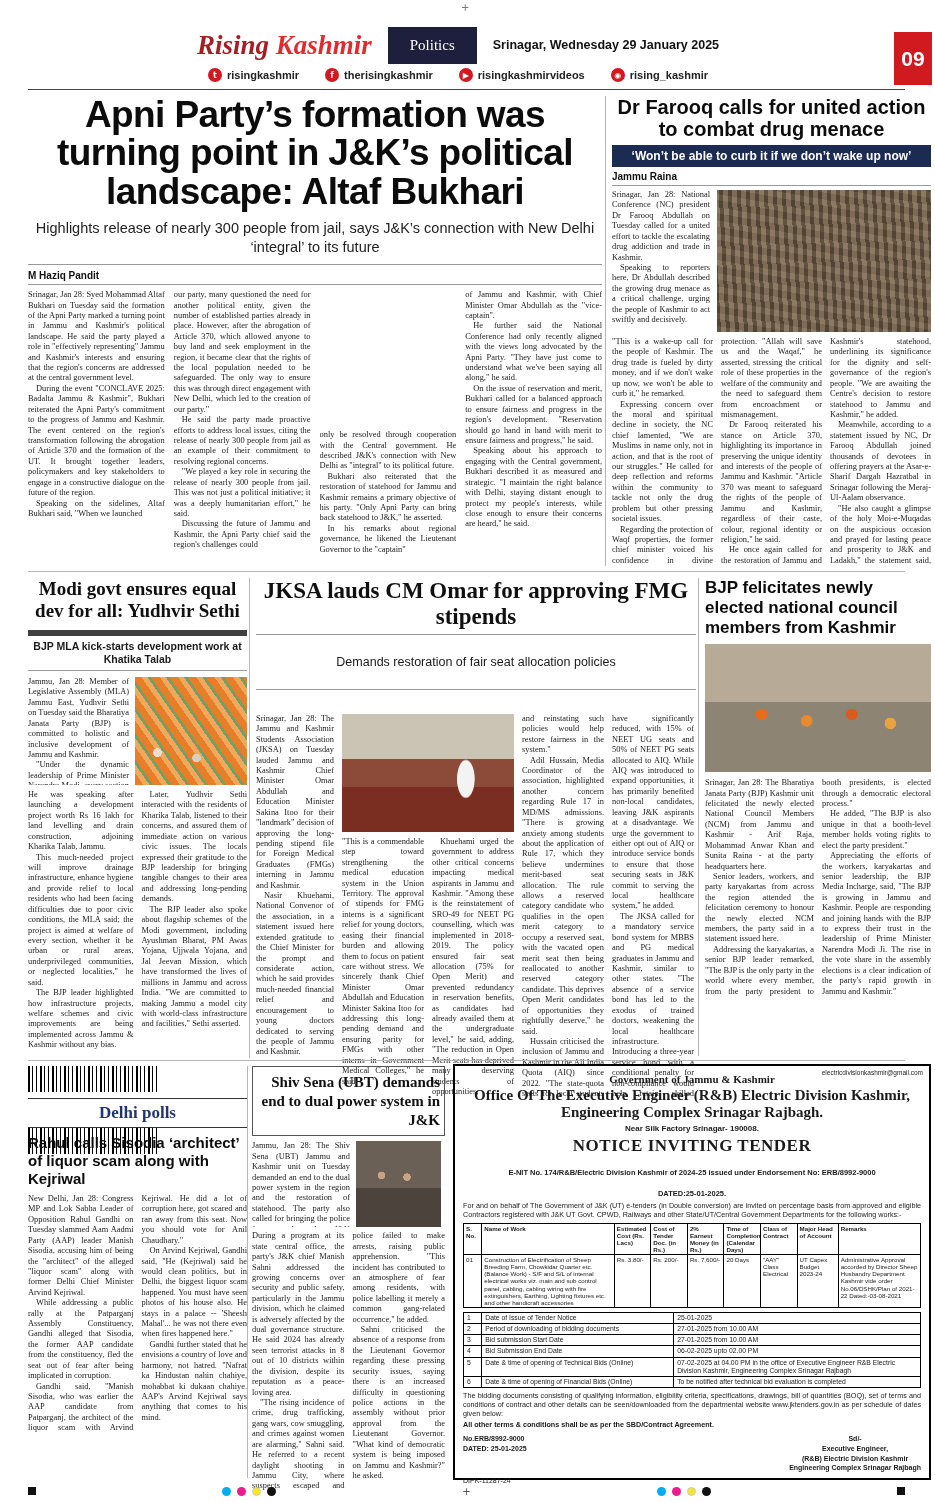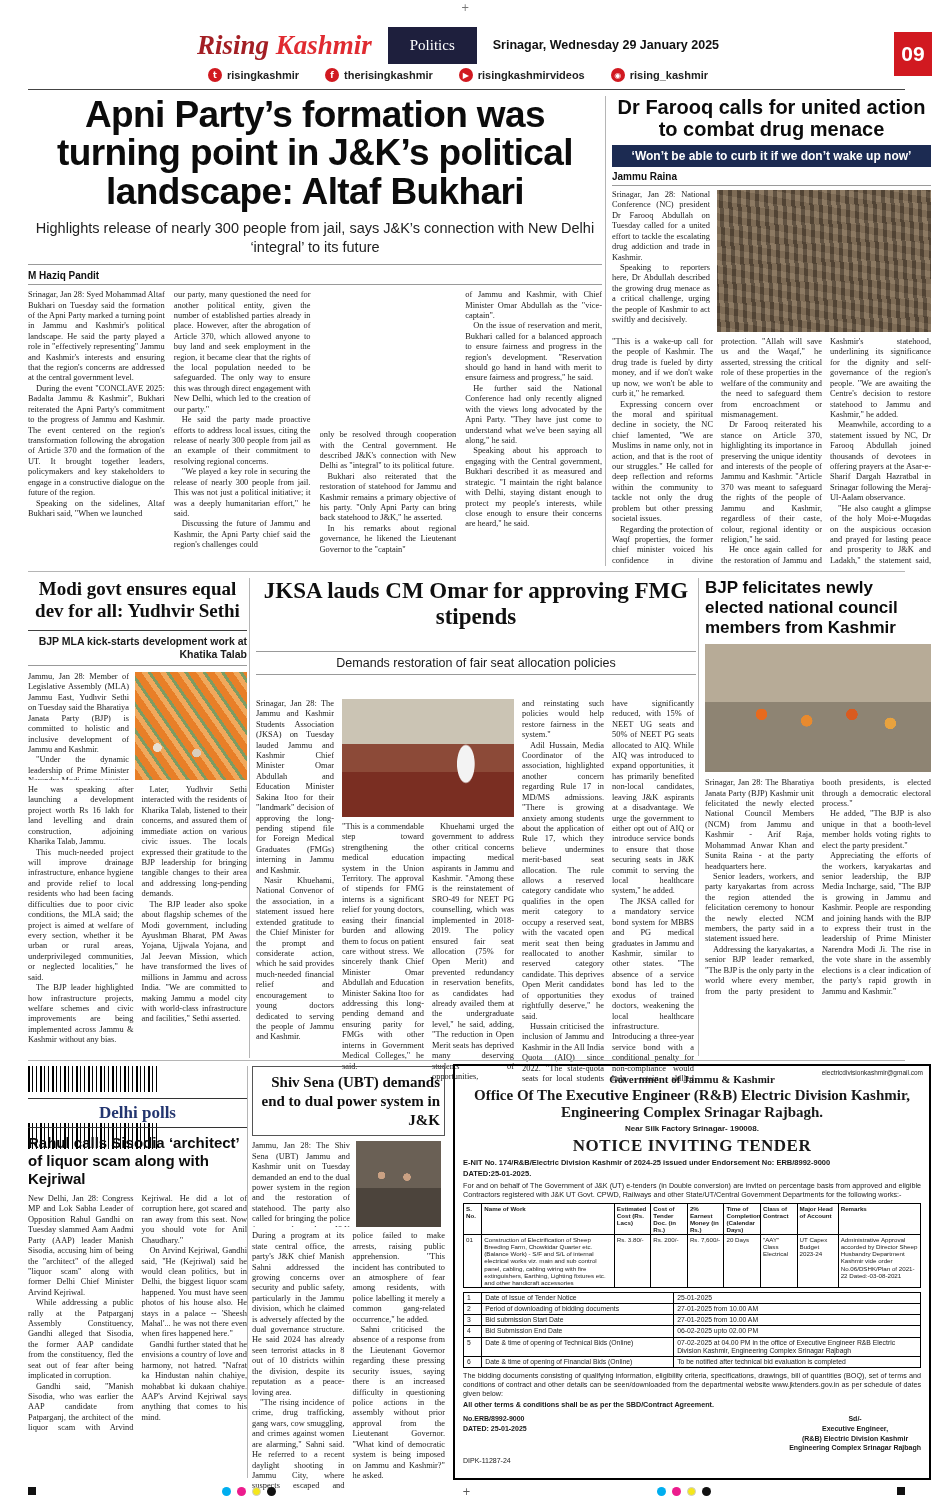--- a/index.html
+++ b/index.html
@@ -9,21 +9,21 @@
   .abs{position:absolute}
 
   
   .topmark{left:461px;top:2px;font:10px "DejaVu Sans",sans-serif;color:#777}
   .masthead{left:28px;top:28px;width:860px;height:34px;display:flex;align-items:center;justify-content:center;gap:16px}
   .brand{font:italic 700 27px "Liberation Serif",serif;white-space:nowrap}
   .brand .b1{color:#a31f24}
   .brand .b2{color:#e02b31}
   .sectionbox{background:#1e1f3d;color:#fff;font:400 15px "Liberation Serif",serif;padding:10px 22px}
   .dateline{font:700 12.5px "Liberation Sans",sans-serif;color:#111}
-  .pageno{right:3px;top:32px;width:38px;height:44px;background:#d11920;color:#fff;
+  .pageno{right:3px;top:32px;width:38px;height:53px;background:#d11920;color:#fff;
           font:700 21px "Liberation Sans",sans-serif;display:flex;align-items:center;justify-content:center}
   .socialbar{left:28px;top:64px;width:860px;height:22px;display:flex;align-items:center;justify-content:center;gap:26px}
   .social{display:flex;align-items:center;gap:5px}
   .sicon{width:14px;height:14px;border-radius:50%;background:#d11920;color:#fff;font:700 8px "DejaVu Sans",sans-serif;
          display:flex;align-items:center;justify-content:center}
   .shandle{font:700 11px "Liberation Sans",sans-serif;color:#222}
   .hr{border-top:1.4px solid #444}
   .hr-thin{border-top:1px solid #b5b5b5}
 
   
@@ -59,38 +59,38 @@
   .ph-crowd{flex:1;height:142px;background:
       repeating-linear-gradient(87deg,rgba(60,48,36,.55) 0 4px,rgba(140,120,96,.55) 4px 9px),
       repeating-linear-gradient(10deg,#8d7c66 0 6px,#6b5b48 6px 13px)}
   .farooq-body{margin-top:5px;column-count:3;column-gap:8px;height:232px;overflow:hidden}
 
   .vline{border-left:1px solid #b5b5b5}
 
   
   .sethi{left:28px;top:578px;width:219px}
   .sethi-h{font:700 19px "Liberation Serif",serif;line-height:1.18;text-align:center;color:#101010}
-  .sethi-sub{font:700 10.5px "Liberation Sans",sans-serif;text-align:right;line-height:1.25;margin-top:7px;
-             border-top:1px solid #404040;border-bottom:1px solid #999;padding:4px 0}
+  .sethi-sub{font:700 10.5px "Liberation Sans",sans-serif;text-align:center;line-height:1.25;margin-top:7px;
+             border-top:6px solid #404040;border-bottom:1px solid #999;padding:4px 0}
   .sethi-introrow{display:flex;gap:6px;margin-top:6px}
   .sethi-intro{width:101px;height:108px}
   .ph-flags{width:112px;height:108px;background:
       radial-gradient(circle 7px at 20% 70%, #e8e0d2 0 60%, transparent 65%),
       radial-gradient(circle 7px at 55% 75%, #d9cfc0 0 60%, transparent 65%),
       repeating-linear-gradient(55deg,#e87f28 0 7px,#f0a85c 7px 12px,#7d9c62 12px 15px),
       linear-gradient(#cfe0ee,#b99c70)}
   .sethi-body{margin-top:5px;column-count:2;column-gap:8px;height:330px;overflow:hidden}
   .barcode{width:132px;height:26px;margin-top:8px;background:
       repeating-linear-gradient(90deg,#000 0 2px,#fff 2px 4px,#000 4px 5px,#fff 5px 8px,#000 8px 9px,#fff 9px 12px)}
 
   
   .jksa{left:256px;top:578px;width:440px}
   .jksa-h{font:700 23px "Liberation Serif",serif;line-height:1.15;text-align:center;color:#101010}
-  .jksa-sub{font:400 12.5px "Liberation Sans",sans-serif;text-align:center;margin-top:20px;
-            border-top:1px solid #999;border-bottom:1px solid #999;padding:4px 0}
+  .jksa-sub{font:400 12.5px "Liberation Sans",sans-serif;text-align:center;margin-top:3px;
+            border-top:1px solid #999;border-bottom:1px solid #999;padding:20px 0}
   .jksa-body{display:flex;gap:8px;margin-top:24px;height:392px}
   .jksa-a{width:78px;height:392px}
   .jksa-mid{width:172px}
   .ph-assembly{height:118px;background:
       radial-gradient(ellipse 14px 30px at 72% 55%, #f3f3f3 0 60%, transparent 66%),
       linear-gradient(180deg,#cbc4b4 0 38%,#8c4a38 38% 62%,#7a2e22 62% 100%)}
   .jksa-midcols{margin-top:5px;column-count:2;column-gap:8px;height:268px;overflow:hidden}
   .jksa-de{width:172px;column-count:2;column-gap:8px;height:392px;overflow:hidden}
 
   
@@ -124,21 +124,21 @@
   .shiv-body{margin-top:4px;column-count:2;column-gap:8px;height:298px;overflow:hidden}
 
   
   .tender{left:453px;top:1064px;width:478px;height:416px;border:2px solid #000;padding:7px 8px;
           font-family:"Liberation Sans",sans-serif}
   .t-email{position:absolute;top:3px;right:6px;font:400 6.5px "Liberation Sans",sans-serif;color:#222}
   .t-govt{text-align:center;font:700 11px "Liberation Serif",serif}
   .t-office{text-align:center;font:700 15px "Liberation Serif",serif;line-height:1.15;margin-top:2px}
   .t-addr{text-align:center;font:700 8px "Liberation Sans",sans-serif;margin-top:2px}
   .t-title{text-align:center;font:700 17px "Liberation Serif",serif;letter-spacing:.5px;margin-top:3px}
-  .t-enit,.t-dated{font:700 7.5px "Liberation Sans",sans-serif;margin-top:2px}
+  .t-enit,.t-dated{text-align:center;font:700 7.5px "Liberation Sans",sans-serif;margin-top:12px}
   .t-intro{font:400 7.2px "Liberation Sans",sans-serif;text-align:justify;line-height:1.25;margin-top:3px}
   table.worktbl{width:100%;border-collapse:collapse;table-layout:fixed;margin-top:4px}
   table.worktbl th,table.worktbl td{border:1px solid #000;font:400 6.2px "Liberation Sans",sans-serif;
       line-height:1.15;padding:1px 2px;vertical-align:top;text-align:left;overflow:hidden}
   table.worktbl th{font-weight:700}
   table.worktbl th:nth-child(1){width:4%}  table.worktbl th:nth-child(2){width:29%}
   table.worktbl th:nth-child(3){width:8%}  table.worktbl th:nth-child(4){width:8%}
   table.worktbl th:nth-child(5){width:8%}  table.worktbl th:nth-child(6){width:8%}
   table.worktbl th:nth-child(7){width:8%}  table.worktbl th:nth-child(8){width:9%}
   table.worktbl th:nth-child(9){width:18%}
@@ -220,22 +220,22 @@
           <div class="ph-banner">APNI PARTY</div>
         </div>
         <div style="height:130px;overflow:hidden">
             <p>only be resolved through cooperation with the Central government. He described J&amp;K's connection with New Delhi as "integral" to its political future.</p>
             <p>Bukhari also reiterated that the restoration of statehood for Jammu and Kashmir remains a primary objective of his party. "Only Apni Party can bring back statehood to J&amp;K," he asserted.</p>
             <p>In his remarks about regional governance, he likened the Lieutenant Governor to the "captain"</p>
           </div>
       </div>
       <div class="col">
           <p>of Jammu and Kashmir, with Chief Minister Omar Abdullah as the "vice-captain".</p>
+          <p>He further said the National Conference had only recently aligned with the views long advocated by the Apni Party. "They have just come to understand what we've been saying all along," he said.</p>
           <p>On the issue of reservation and merit, Bukhari called for a balanced approach to ensure fairness and progress in the region's development. "Reservation should go hand in hand with merit to ensure fairness and progress," he said.</p>
-          <p>He further said the National Conference had only recently aligned with the views long advocated by the Apni Party. "They have just come to understand what we've been saying all along," he said.</p>
           <p>Speaking about his approach to engaging with the Central government, Bukhari described it as measured and strategic. "I maintain the right balance with Delhi, staying distant enough to protect my people's interests, while close enough to ensure their concerns are heard," he said.</p>
         </div>
     </div>
   </div>
 
   <div class="abs vline" style="left:605px;top:96px;height:470px"></div>
 
   <div class="abs farooq">
     <div class="farooq-h">Dr Farooq calls for united action to combat drug menace</div>
     <div class="quotebar">‘Won’t be able to curb it if we don’t wake up now’</div>

